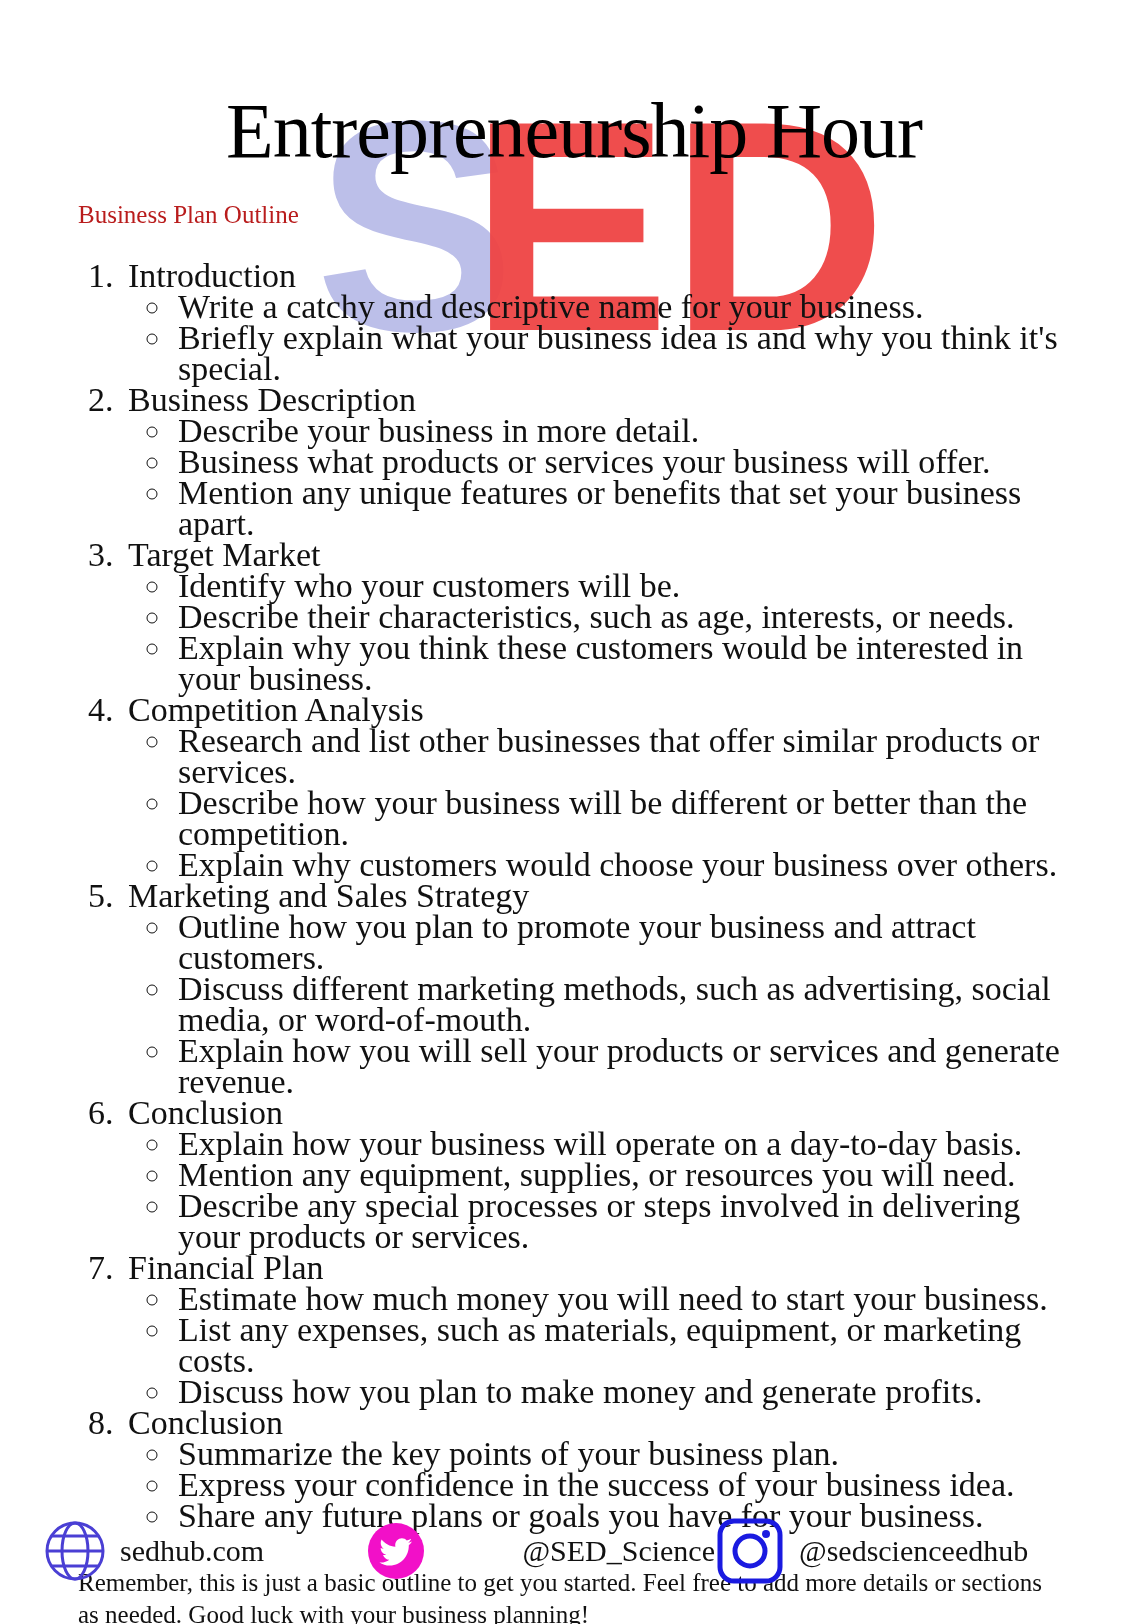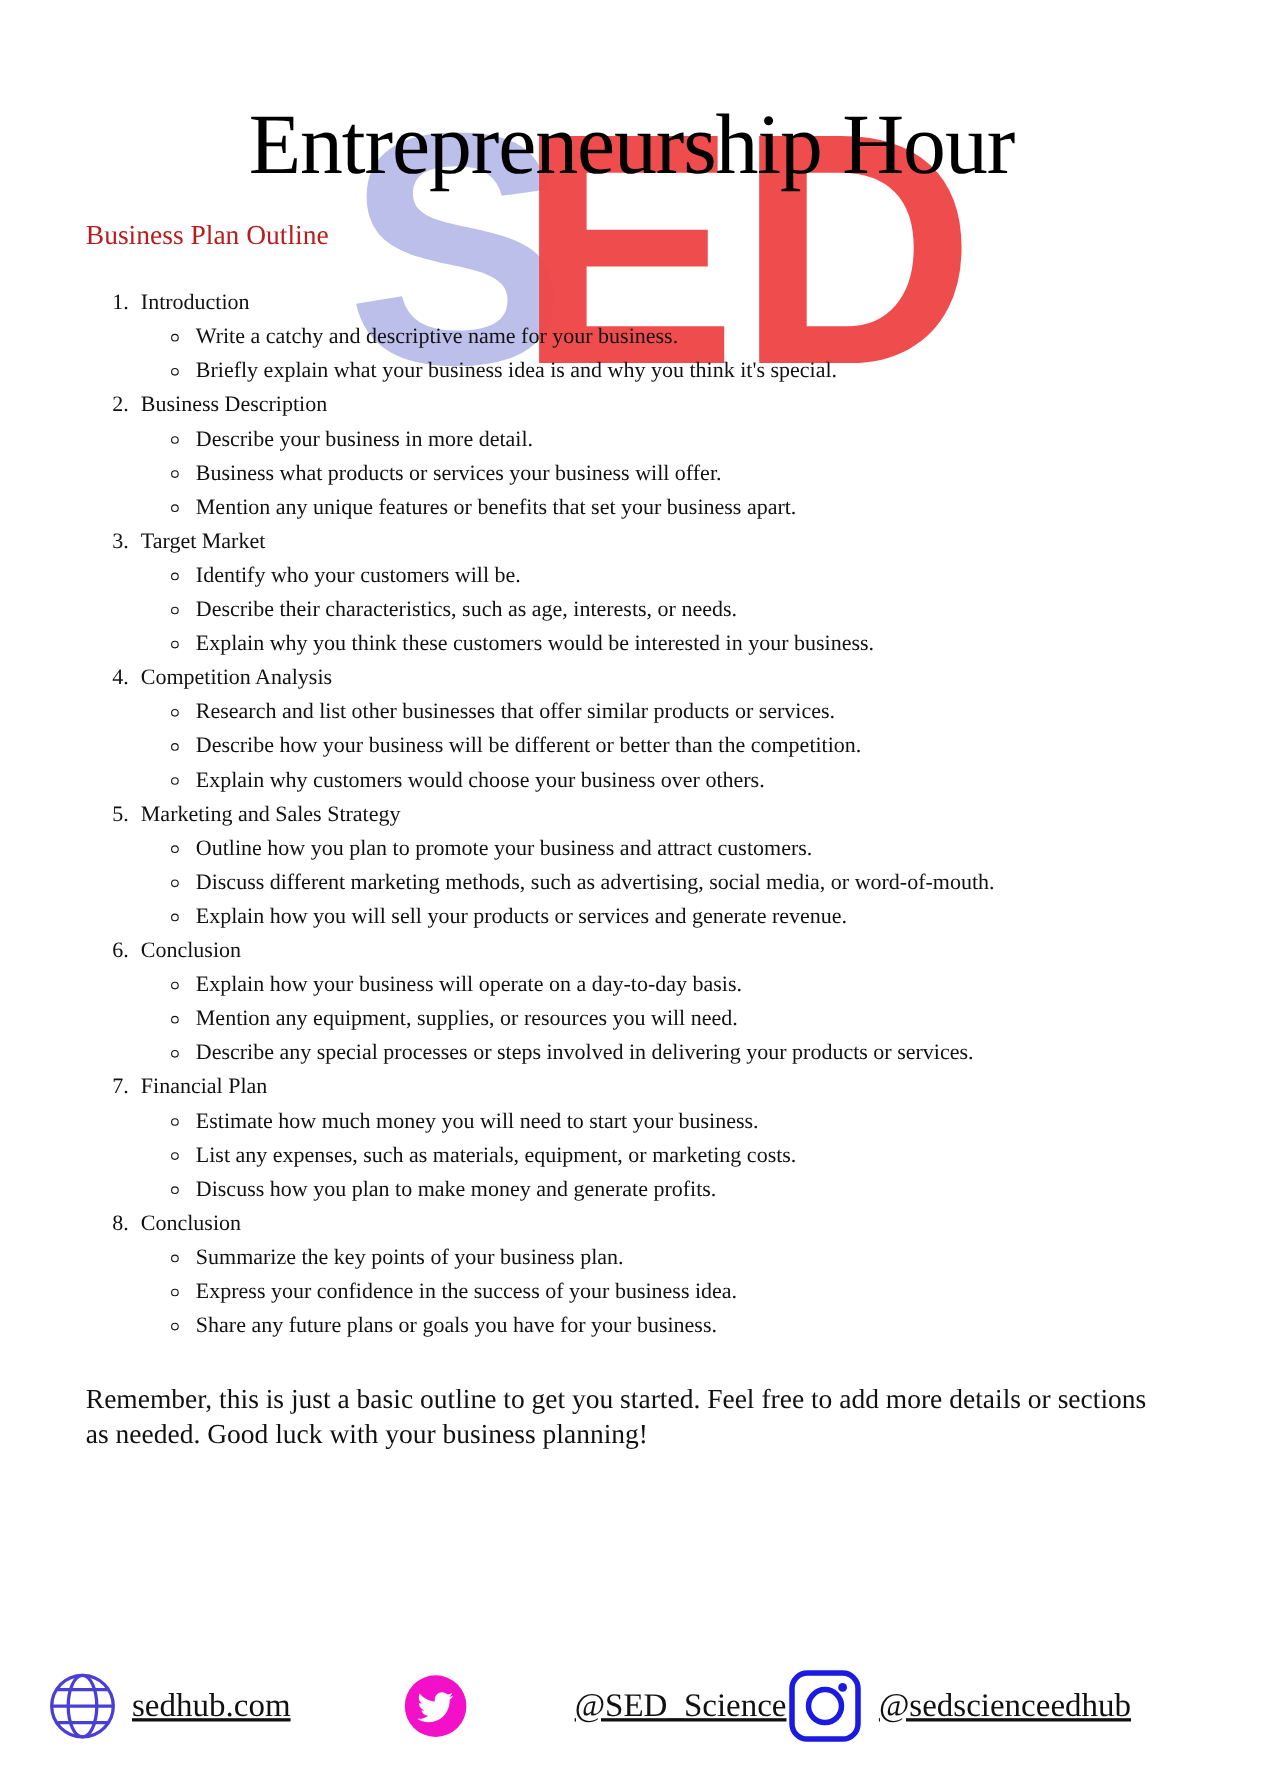--- a/index.html
+++ b/index.html
@@ -89,21 +89,21 @@
   .subtitle {
     margin: 26px 0 0 8px;
     font-size: 25px;
     line-height: 30px;
     color: #b91c1c;
   }
 
   ol.outline {
     margin: 30px 0 0 0;
     padding-left: 52px;
-    font-size: 20px;
+    font-size: 34px;
     line-height: 31px;
   }
   ol.outline > li {
     margin: 0 0 0 0;
     padding: 0 0 0 6px;
   }
   ol.outline > li > .sec-label {
     display: inline;
   }
   ul.sublist {
@@ -132,21 +132,20 @@
     display: flex;
     align-items: center;
     z-index: 3;
     padding: 0 44px;
     box-sizing: border-box;
   }
   .f-item {
     display: flex;
     align-items: center;
     gap: 14px;
-    text-decoration: underline;
   }
   .f-item.one { width: 330px; }
   .f-item.two { width: 360px; justify-content: space-between; }
   .f-item.three { width: 400px; }
   .f-label {
     font-size: 30px;
     color: #111111;
     font-family: "Liberation Serif", serif;
     white-space: nowrap;
   }

